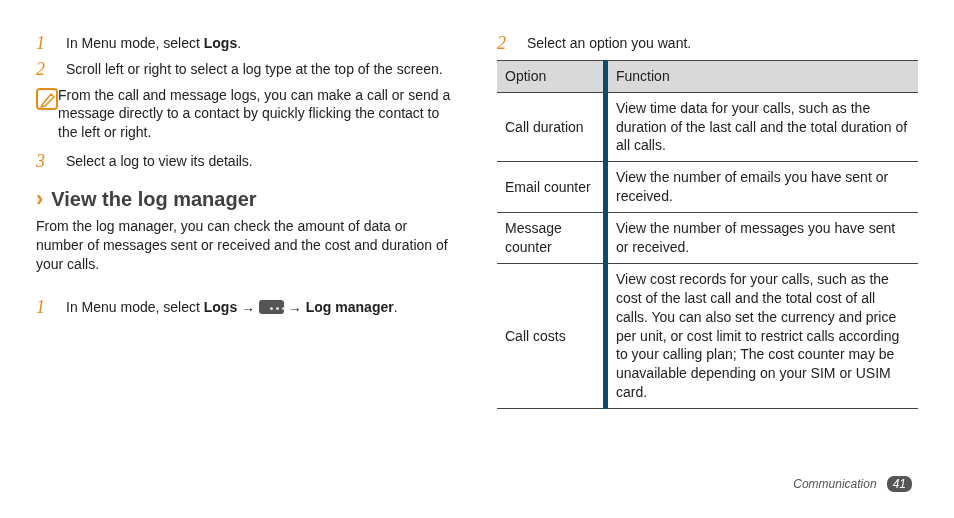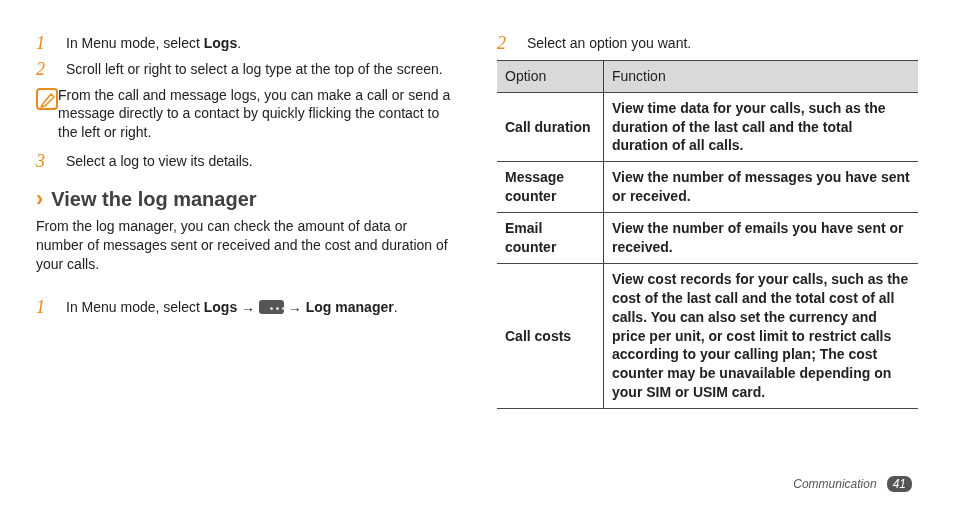--- a/index.html
+++ b/index.html
@@ -100,33 +100,32 @@
     width: 100%;
     margin-top:6px;
     font-size:14px;
   }
   table.opts th, table.opts td {
     border-top:1px solid #444;
     border-bottom:1px solid #444;
     padding:6px 8px;
     text-align:left;
     vertical-align:middle;
-    font-weight:bold;
   }
   table.opts th {
     background:#d9d9d9;
     font-weight:normal;
     margin-top:16px;
   }
   table.opts td.optname {
     width:90px;
   }
   table.opts tr td + td,
   table.opts tr th + th {
-    border-left:1px solid #0c4a6e;
+    border-left:5px solid #0c4a6e;
   }
   .footer {
     position:absolute;
     bottom:26px;
     right:42px;
     font-size:12px;
     display:flex;
     align-items:center;
     gap:10px;
   }
@@ -200,26 +199,26 @@
       <tbody>
           <tr>
         <th>Option</th>
         <th>Function</th>
       </tr>
       <tr>
         <td class="optname">Call duration</td>
         <td>View time data for your calls, such as the duration of the last call and the total duration of all calls.</td>
       </tr>
       <tr>
+        <td class="optname">Email counter</td>
+        <td>View the number of emails you have sent or received.</td>
+      </tr>
+      <tr>
         <td class="optname">Message counter</td>
         <td>View the number of messages you have sent or received.</td>
-      </tr>
-      <tr>
-        <td class="optname">Email counter</td>
-        <td>View the number of emails you have sent or received.</td>
       </tr>
       <tr>
         <td class="optname">Call costs</td>
         <td>View cost records for your calls, such as the cost of the last call and the total cost of all calls. You can also set the currency and price per unit, or cost limit to restrict calls according to your calling plan; The cost counter may be unavailable depending on your SIM or USIM card.</td>
       </tr>
     </tbody>
       </table>
 
 
   </div>

